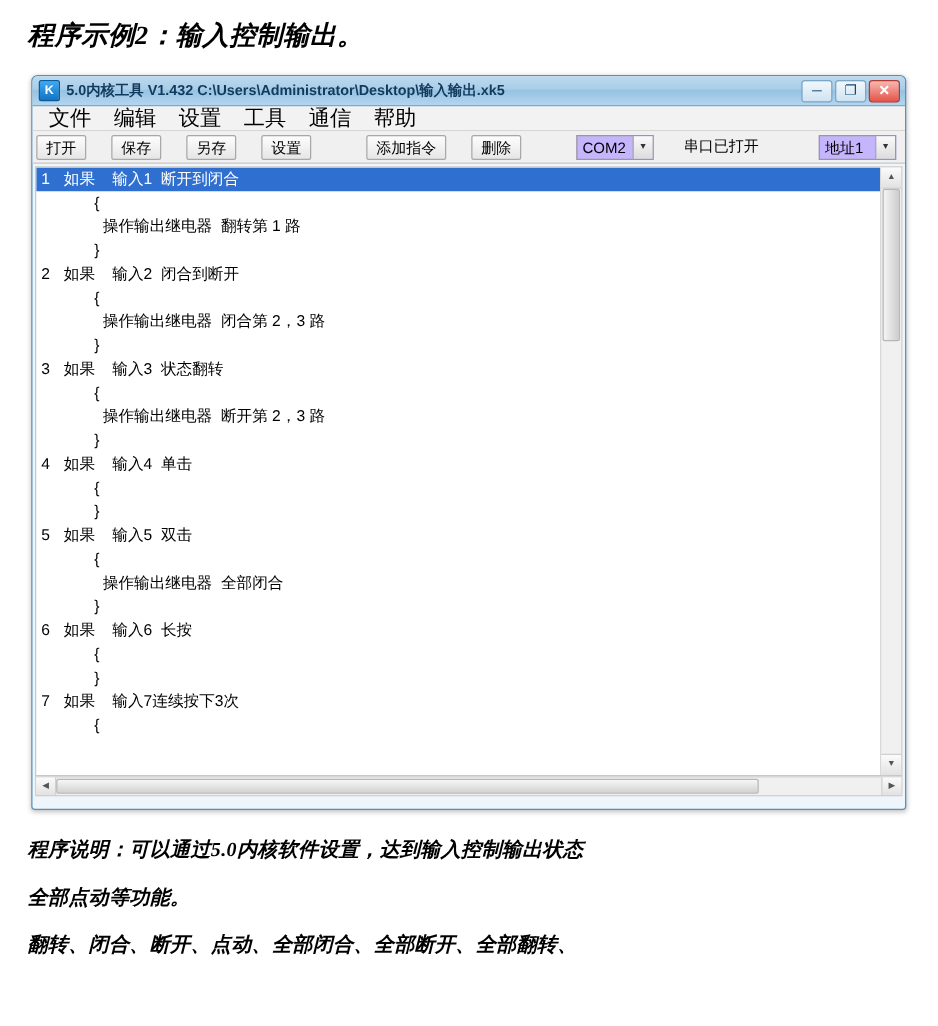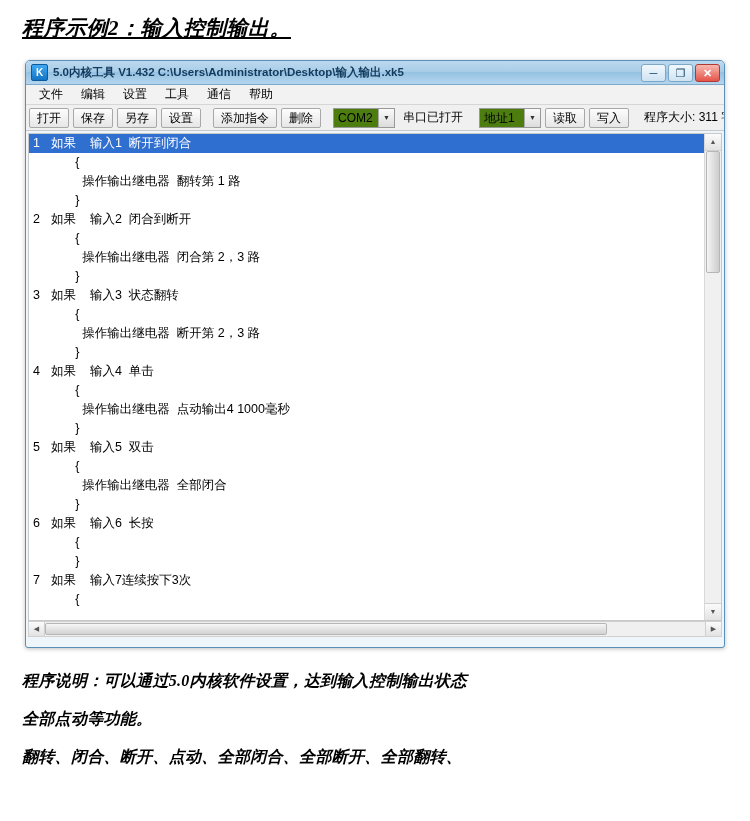--- a/index.html
+++ b/index.html
@@ -21,21 +21,20 @@
   }
   .caption-top {
     position: absolute;
     left: 22px;
     top: 14px;
     font-family: "Liberation Serif", serif;
     font-size: 21px;
     font-weight: bold;
     font-style: italic;
     letter-spacing: 0.5px;
-    text-decoration: underline;
   }
   
   .window {
     position: absolute;
     left: 25px;
     top: 60px;
     width: 700px;
     height: 588px;
     border: 1px solid #5a8fb8;
     border-radius: 5px 5px 3px 3px;
@@ -104,33 +103,33 @@
   .menubar {
     height: 20px;
     background: #f2f2f2;
     border-bottom: 1px solid #d6d6d6;
     display: flex;
     align-items: center;
     padding-left: 4px;
     box-sizing: border-box;
   }
   .menu-item {
-    font-size: 12px;
+    font-size: 17px;
     padding: 2px 9px;
     color: #000;
     white-space: nowrap;
   }
   
   .toolbar {
     height: 26px;
     background: #f0f0f0;
     border-bottom: 1px solid #c8c8c8;
     display: flex;
     align-items: center;
-    gap: 4px;
+    gap: 20px;
     padding: 0 3px;
     box-sizing: border-box;
   }
   .tb-btn {
     font-size: 12px;
     height: 20px;
     line-height: 18px;
     padding: 0 7px;
     background: linear-gradient(to bottom, #fdfdfd, #e6e6e6);
     border: 1px solid #a8a8a8;
@@ -142,21 +141,21 @@
     width: 1px;
     height: 18px;
     background: #c0c0c0;
     margin: 0 2px;
   }
   .tb-combo {
     height: 20px;
     min-width: 62px;
     font-size: 12px;
     line-height: 18px;
-    background: #4d7c0f;
+    background: #c4b5fd;
     border: 1px solid #999;
     box-sizing: border-box;
     display: flex;
     align-items: center;
     padding-left: 4px;
     position: relative;
     white-space: nowrap;
   }
   .tb-combo .arrow {
     position: absolute;
@@ -361,21 +360,20 @@
           <div class="code-line"><span class="ln">2</span><span class="ctext">如果    输入2  闭合到断开</span></div>
           <div class="code-line"><span class="ln"></span><span class="ctext">       {</span></div>
           <div class="code-line"><span class="ln"></span><span class="ctext">         操作输出继电器  闭合第 2，3 路</span></div>
           <div class="code-line"><span class="ln"></span><span class="ctext">       }</span></div>
           <div class="code-line"><span class="ln">3</span><span class="ctext">如果    输入3  状态翻转</span></div>
           <div class="code-line"><span class="ln"></span><span class="ctext">       {</span></div>
           <div class="code-line"><span class="ln"></span><span class="ctext">         操作输出继电器  断开第 2，3 路</span></div>
           <div class="code-line"><span class="ln"></span><span class="ctext">       }</span></div>
           <div class="code-line"><span class="ln">4</span><span class="ctext">如果    输入4  单击</span></div>
           <div class="code-line"><span class="ln"></span><span class="ctext">       {</span></div>
-          <div class="code-line"><span class="ln"></span><span class="ctext">         操作输出继电器  点动输出4 1000毫秒</span></div>
           <div class="code-line"><span class="ln"></span><span class="ctext">       }</span></div>
           <div class="code-line"><span class="ln">5</span><span class="ctext">如果    输入5  双击</span></div>
           <div class="code-line"><span class="ln"></span><span class="ctext">       {</span></div>
           <div class="code-line"><span class="ln"></span><span class="ctext">         操作输出继电器  全部闭合</span></div>
           <div class="code-line"><span class="ln"></span><span class="ctext">       }</span></div>
           <div class="code-line"><span class="ln">6</span><span class="ctext">如果    输入6  长按</span></div>
           <div class="code-line"><span class="ln"></span><span class="ctext">       {</span></div>
           <div class="code-line"><span class="ln"></span><span class="ctext">       }</span></div>
           <div class="code-line"><span class="ln">7</span><span class="ctext">如果    输入7连续按下3次</span></div>
           <div class="code-line"><span class="ln"></span><span class="ctext">       {</span></div>

